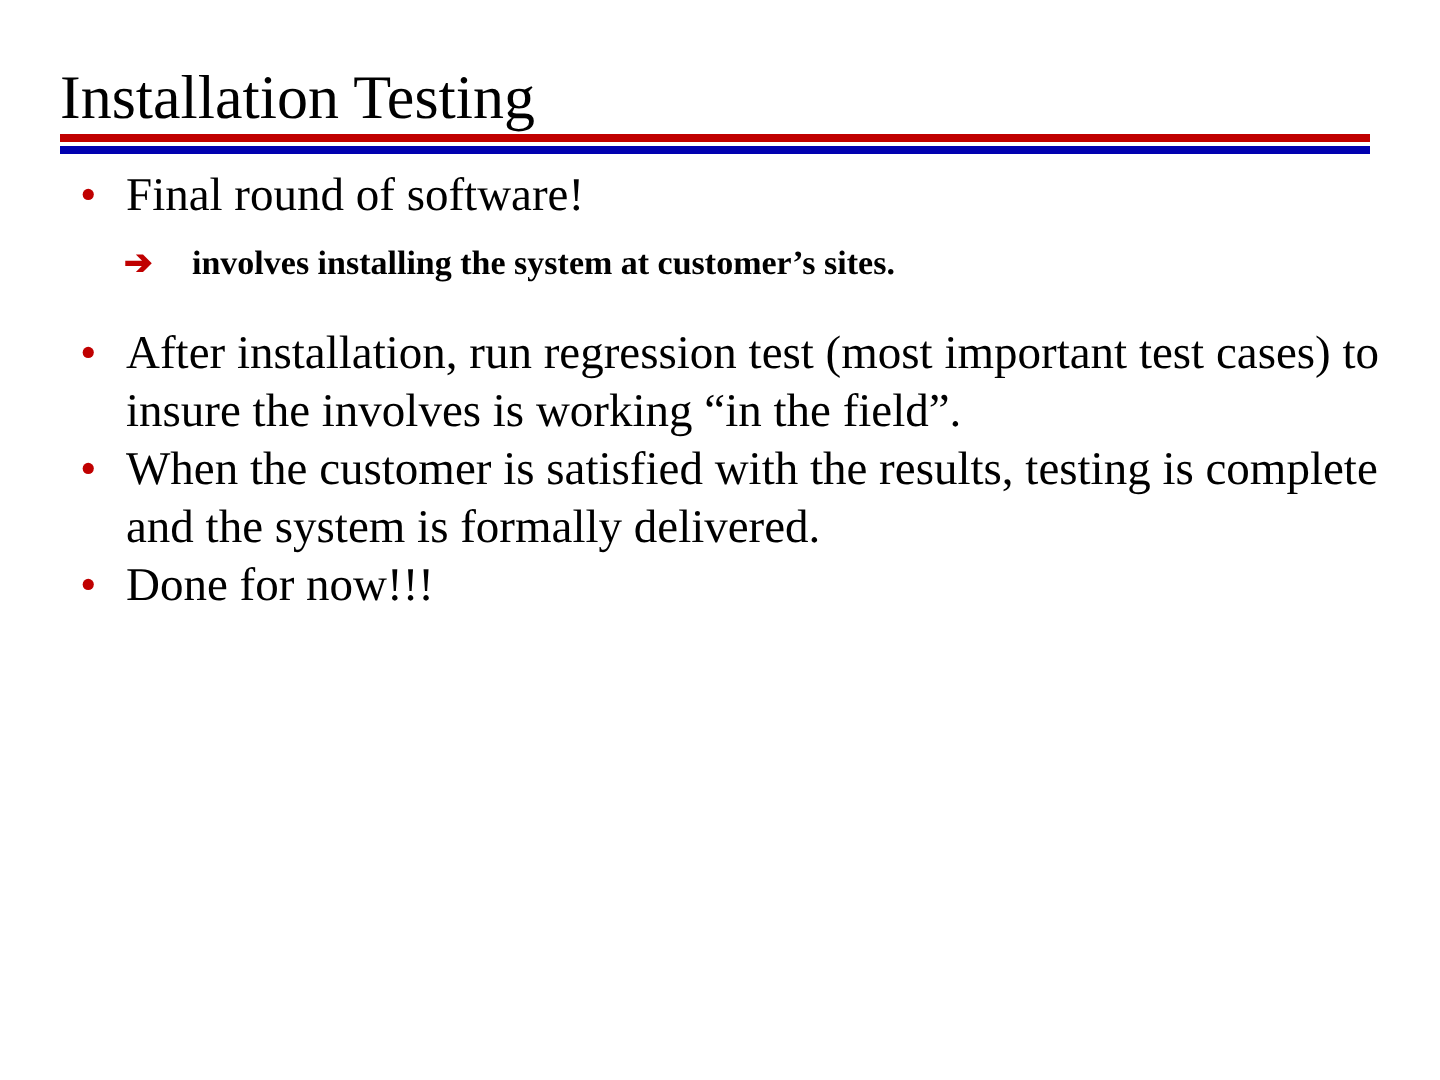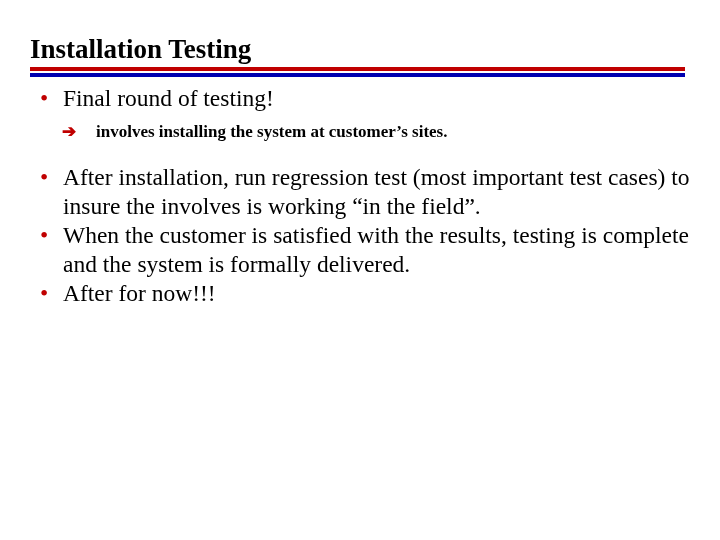--- a/index.html
+++ b/index.html
@@ -23,22 +23,22 @@
 
   
   .title-block {
     position: absolute;
     left: 30px;
     top: 34px;
     width: 660px;
   }
   .slide-title {
     font-family: "Liberation Serif", "DejaVu Serif", serif;
-    font-weight: bold;
-    font-size: 27px;
+    font-weight: normal;
+    font-size: 31px;
     line-height: 30px;
     color: #000000;
     letter-spacing: 0px;
     white-space: nowrap;
   }
 
   
   .divider {
     position: absolute;
     left: 30px;
@@ -130,21 +130,21 @@
   <div class="divider">
     <div class="rule-red"></div>
     <div class="rule-gap"></div>
     <div class="rule-blue"></div>
   </div>
 
   <div class="body-block">
 
     <div class="bullet-l1">
       <span class="marker">•</span>
-      <span class="bullet-text">Final round of testing!</span>
+      <span class="bullet-text">Final round of software!</span>
     </div>
 
     <div class="bullet-l2">
       <span class="marker-arrow">➔</span>
       <span class="bullet-text">involves installing the system at customer’s sites.</span>
     </div>
 
     <div class="spacer-para"></div>
 
     <div class="bullet-l1">
@@ -152,18 +152,18 @@
       <span class="bullet-text">After installation, run regression test (most important test cases) to insure the involves is working “in the field”.</span>
     </div>
 
     <div class="bullet-l1">
       <span class="marker">•</span>
       <span class="bullet-text">When the customer is satisfied with the results, testing is complete and the system is formally delivered.</span>
     </div>
 
     <div class="bullet-l1">
       <span class="marker">•</span>
-      <span class="bullet-text">After for now!!!</span>
+      <span class="bullet-text">Done for now!!!</span>
     </div>
 
   </div>
 
 </div>
 
 </body></html>

